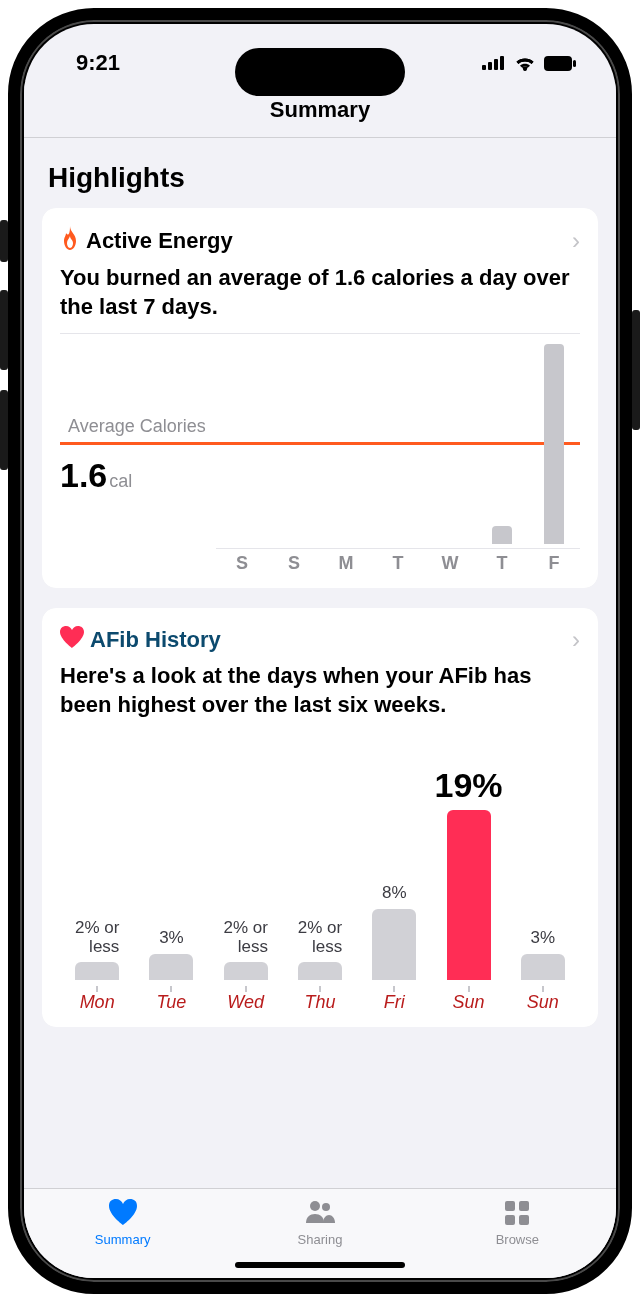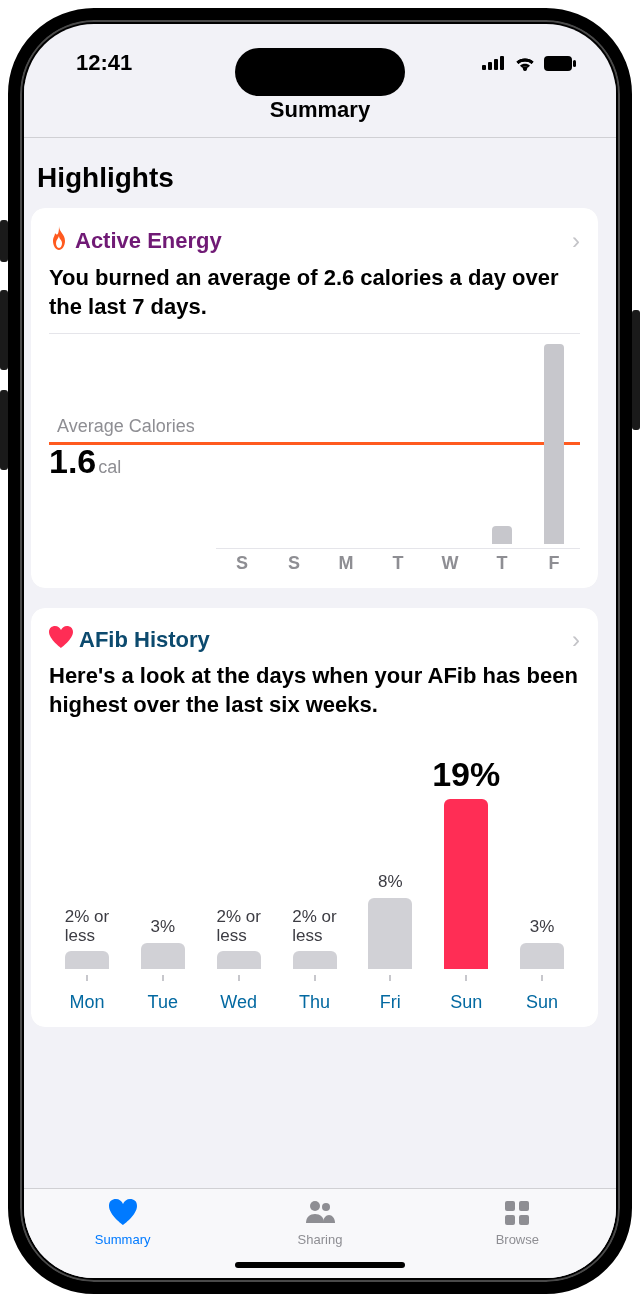--- a/index.html
+++ b/index.html
@@ -65,21 +65,21 @@
     align-items: center;
     justify-content: center;
     font-size: 22px;
     font-weight: 600;
     border-bottom: 1px solid #d0d0d4;
     background: #f2f2f7;
   }
 
   
   .content {
-    padding: 18px 18px 100px 7px;
+    padding: 18px 18px 100px 18px;
     background: #f2f2f7;
     height: calc(100% - 58px - 56px - 90px);
     overflow: hidden;
   }
   .section-title {
     font-size: 28px;
     font-weight: 700;
     margin: 6px 0 14px 6px;
   }
   .card {
@@ -94,21 +94,21 @@
     align-items: center;
     justify-content: space-between;
   }
   .card-title {
     display: flex;
     align-items: center;
     gap: 6px;
     font-size: 22px;
     font-weight: 600;
   }
-  .card-title.orange { color: #701a75; }
+  .card-title.orange { color: #000000; }
   .card-title.pink { color: #0c4a6e; }
   .chevron { color: #c4c4c8; font-size: 24px; font-weight: 400; }
   .card-desc {
     font-size: 22px;
     font-weight: 600;
     margin-top: 8px;
     line-height: 1.3;
   }
   .divider {
     height: 1px;
@@ -132,21 +132,21 @@
   }
   .ae-line {
     position: absolute;
     top: 98px;
     left: 0; right: 0;
     height: 3px;
     background: #ff5a1f;
   }
   .ae-value {
     position: absolute;
-    top: 98px;
+    top: 112px;
     left: 0;
     font-size: 34px;
     font-weight: 600;
   }
   .ae-value .unit {
     font-size: 18px;
     font-weight: 400;
     color: #8e8e93;
     margin-left: 2px;
   }
@@ -195,42 +195,43 @@
     display: flex;
     flex-direction: column;
     align-items: center;
     justify-content: flex-end;
     height: 100%;
   }
   .afib-pct {
     font-size: 17px;
     color: #3c3c43;
     margin-bottom: 6px;
-    text-align: left;
+    text-align: right;
     line-height: 1.1;
     white-space: pre-line;
   }
   .afib-pct.big {
     font-size: 34px;
     font-weight: 600;
     color: #000;
   }
   .afib-bar {
     width: 44px;
     background: #d1d1d6;
     border-radius: 6px 6px 0 0;
   }
   .afib-bar.highlight { background: #ff2d55; }
   .afib-tick {
     width: 2px; height: 6px; background: #c7c7cc; margin-top: 6px;
   }
   .afib-day {
     font-size: 18px;
-    color: #0369a1;
-    margin-top: 11px;
+    color: #b91c1c;
+    margin-top: 0;
+    font-style: italic;
   }
 
   
   .tab-bar {
     position: absolute;
     bottom: 0; left: 0; right: 0;
     height: 90px;
     background: rgba(248,248,250,0.95);
     border-top: 1px solid #d0d0d4;
     display: flex;
@@ -262,21 +263,21 @@
 <div class="side-btn left1"></div>
 <div class="side-btn left2"></div>
 <div class="side-btn left3"></div>
 <div class="side-btn right1"></div>
 
 <div class="device-frame">
   <div class="device-inner">
     <div class="island"></div>
 
     <div class="status-bar">
-      <span>12:41</span>
+      <span>9:21</span>
       <div class="status-right">
         <span>
           <svg width="24" height="14" viewBox="0 0 24 14">
               <rect x="0" y="9" width="4" height="5" rx="1" fill="#000"></rect>
               <rect x="6" y="6" width="4" height="8" rx="1" fill="#000"></rect>
               <rect x="12" y="3" width="4" height="11" rx="1" fill="#000"></rect>
               <rect x="18" y="0" width="4" height="14" rx="1" fill="#000"></rect>
             </svg>
         </span>
         <span>
@@ -308,21 +309,21 @@
           <div class="card-title orange">
             <span>
               <svg width="20" height="24" viewBox="0 0 20 24">
                   <path d="M10 0 C10 6 16 8 16 15 C16 20 13 24 10 24 C7 24 4 20 4 15 C4 11 6 10 6 7 C8 10 10 9 10 0 Z M10 22 C12 22 13 19 13 17 C13 14 10 13 10 10 C9 13 7 14 7 17 C7 19 8 22 10 22 Z" fill="#ff5a1f"></path>
                 </svg>
             </span>
             <span>Active Energy</span>
           </div>
           <span class="chevron">›</span>
         </div>
-        <div class="card-desc">You burned an average of 2.6 calories a day over the last 7 days.</div>
+        <div class="card-desc">You burned an average of 1.6 calories a day over the last 7 days.</div>
         <div class="divider"></div>
 
         <div class="ae-chart">
           <div class="ae-label">Average Calories</div>
           <div class="ae-line"></div>
           <div class="ae-value">
             <span>1.6</span><span class="unit">cal</span>
           </div>
           <div class="ae-days" id="ae-days">
               <div class="ae-day-col">

